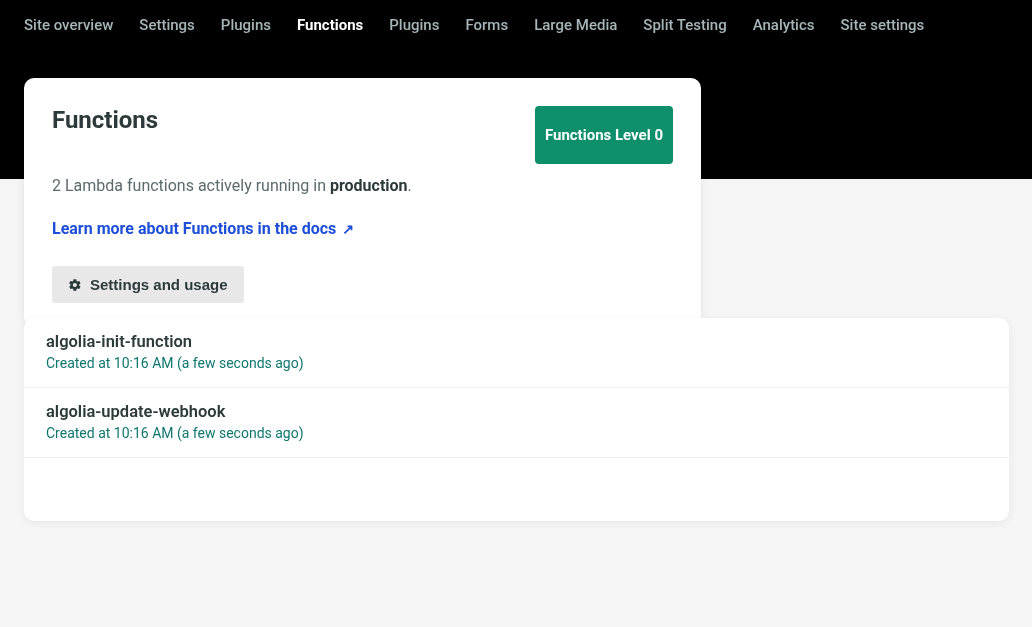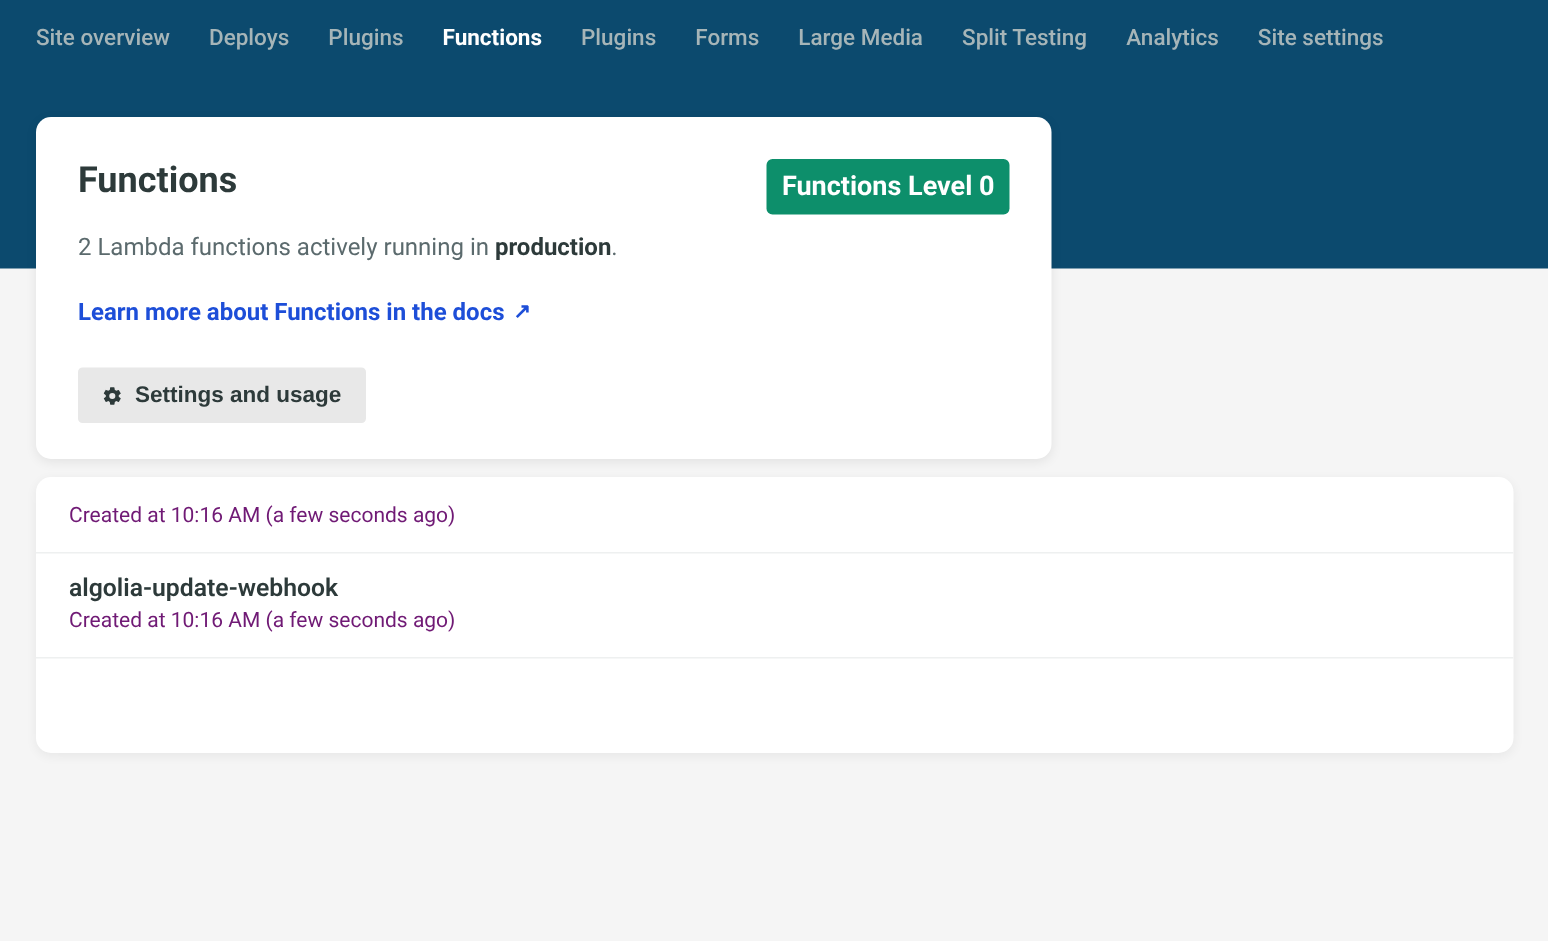--- a/index.html
+++ b/index.html
@@ -5,21 +5,21 @@
     * { box-sizing: border-box; margin: 0; padding: 0; }
     body {
       font-family: -apple-system, BlinkMacSystemFont, "Segoe UI", Roboto, Helvetica, Arial, sans-serif;
       background: #f5f5f5;
       color: #2d3a3a;
       width: 1032px;
       height: 627px;
       overflow: hidden;
     }
     .top-bar {
-      background: #0c4a6e;
+      background: #000000;
       height: 179px;
       padding: 0 24px;
     }
     .nav-tabs {
       display: flex;
       gap: 26px;
       padding-top: 16px;
       align-items: center;
     }
     .nav-tab {
@@ -48,23 +48,23 @@
       align-items: flex-start;
     }
     .hero-title {
       font-size: 24px;
       font-weight: 700;
       color: #2d3a3a;
     }
     .level-badge {
       background: #0d8f6b;
       color: #ffffff;
-      font-size: 18px;
-      font-weight: 700;
-      padding: 8px 10px;
+      font-size: 15px;
+      font-weight: 700;
+      padding: 20px 10px;
       border-radius: 4px;
     }
     .hero-sub {
       margin-top: 12px;
       font-size: 16px;
       color: #5b6a6d;
     }
     .hero-sub .bold {
       font-weight: 700;
       color: #2d3a3a;
@@ -150,34 +150,34 @@
       border-top: none;
     }
     .func-name {
       font-size: 16.5px;
       font-weight: 600;
       color: #2d3a3a;
     }
     .func-meta {
       margin-top: 4px;
       font-size: 14px;
-      color: #701a75;
+      color: #0f766e;
     }
     .bottom-pad {
       height: 64px;
       border-top: 1px solid #eef0f0;
     }
   </style>
 </head>
 <body>
 
 <div class="top-bar">
   <div class="nav-tabs">
     <span class="nav-tab">Site overview</span>
-    <span class="nav-tab">Deploys</span>
+    <span class="nav-tab">Settings</span>
     <span class="nav-tab">Plugins</span>
     <span class="nav-tab active">Functions</span>
     <span class="nav-tab">Plugins</span>
     <span class="nav-tab">Forms</span>
     <span class="nav-tab">Large Media</span>
     <span class="nav-tab">Split Testing</span>
     <span class="nav-tab">Analytics</span>
     <span class="nav-tab">Site settings</span>
   </div>
 </div>
@@ -202,20 +202,21 @@
           </svg>
       </span>
       <span>Settings and usage</span>
     </button>
   </div>
 </div>
 
 <div class="list-card">
 
   <div class="func-row">
+    <div class="func-name">algolia-init-function</div>
     <div class="func-meta">Created at 10:16 AM (a few seconds ago)</div>
   </div>
 
   <div class="func-row">
     <div class="func-name">algolia-update-webhook</div>
     <div class="func-meta">Created at 10:16 AM (a few seconds ago)</div>
   </div>
 
   <div class="bottom-pad"></div>
 </div>

